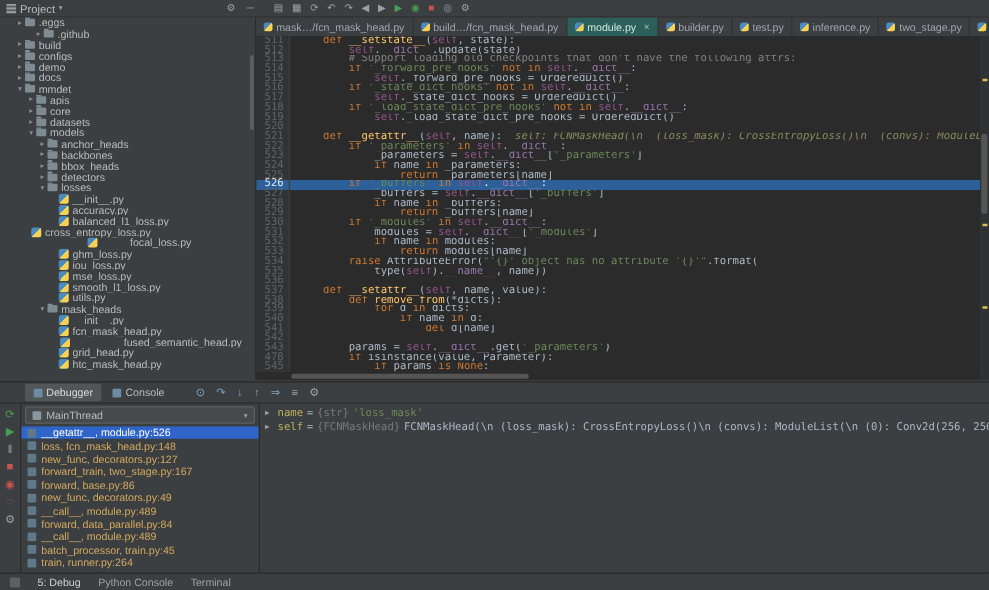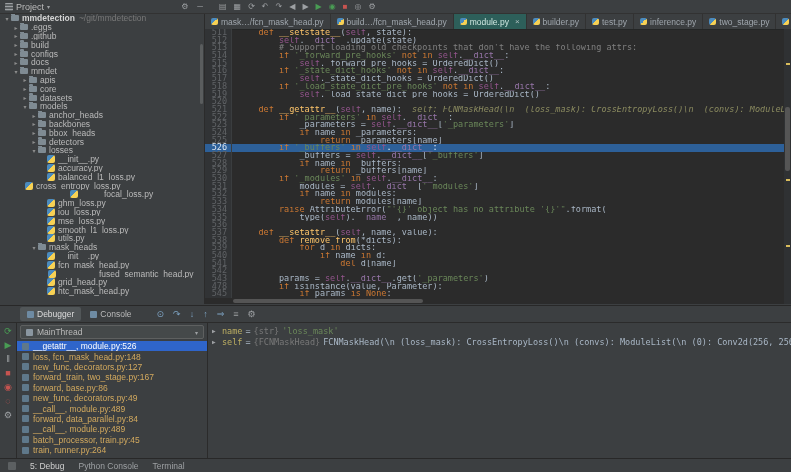--- a/index.html
+++ b/index.html
@@ -101,45 +101,44 @@
       <span class="tb-ico" style="color: rgb(73, 156, 84);">▶</span>
       <span class="tb-ico" style="color: rgb(73, 156, 84);">◉</span>
       <span class="tb-ico" style="color: rgb(199, 84, 80);">■</span>
       <span class="tb-ico" style="color: rgb(157, 160, 163);">◎</span>
       <span class="tb-ico" style="color: rgb(157, 160, 163);">⚙</span>
     </div>
 </div>
 
 <div class="project-panel">
   <div id="tree">
-      <div class="trow" style="padding-left: 3px;">
-        <span class="chev">▾</span>
-        <span class="fold"></span>
-        <span class="root-name">mmdetection</span>
-        <span class="root-path">~/git/mmdetection</span>
-      </div>
       <div class="trow" style="padding-left: 12px;">
         <span class="chev">▸</span>
         <span class="fold"></span>
         <span>.eggs</span>
       </div>
-      <div class="trow" style="padding-left: 12px;">
+      <div class="trow" style="padding-left: 27px;">
         <span class="chev">▸</span>
         <span class="fold"></span>
         <span>.github</span>
       </div>
       <div class="trow" style="padding-left: 12px;">
         <span class="chev">▸</span>
         <span class="fold"></span>
         <span>build</span>
       </div>
       <div class="trow" style="padding-left: 12px;">
         <span class="chev">▸</span>
         <span class="fold"></span>
         <span>configs</span>
+      </div>
+      <div class="trow" style="padding-left: 12px;">
+        <span class="chev">▸</span>
+        <span class="fold"></span>
+        <span>demo</span>
       </div>
       <div class="trow" style="padding-left: 12px;">
         <span class="chev">▸</span>
         <span class="fold"></span>
         <span>docs</span>
       </div>
       <div class="trow" style="padding-left: 12px;">
         <span class="chev">▾</span>
         <span class="fold"></span>
         <span>mmdet</span>

